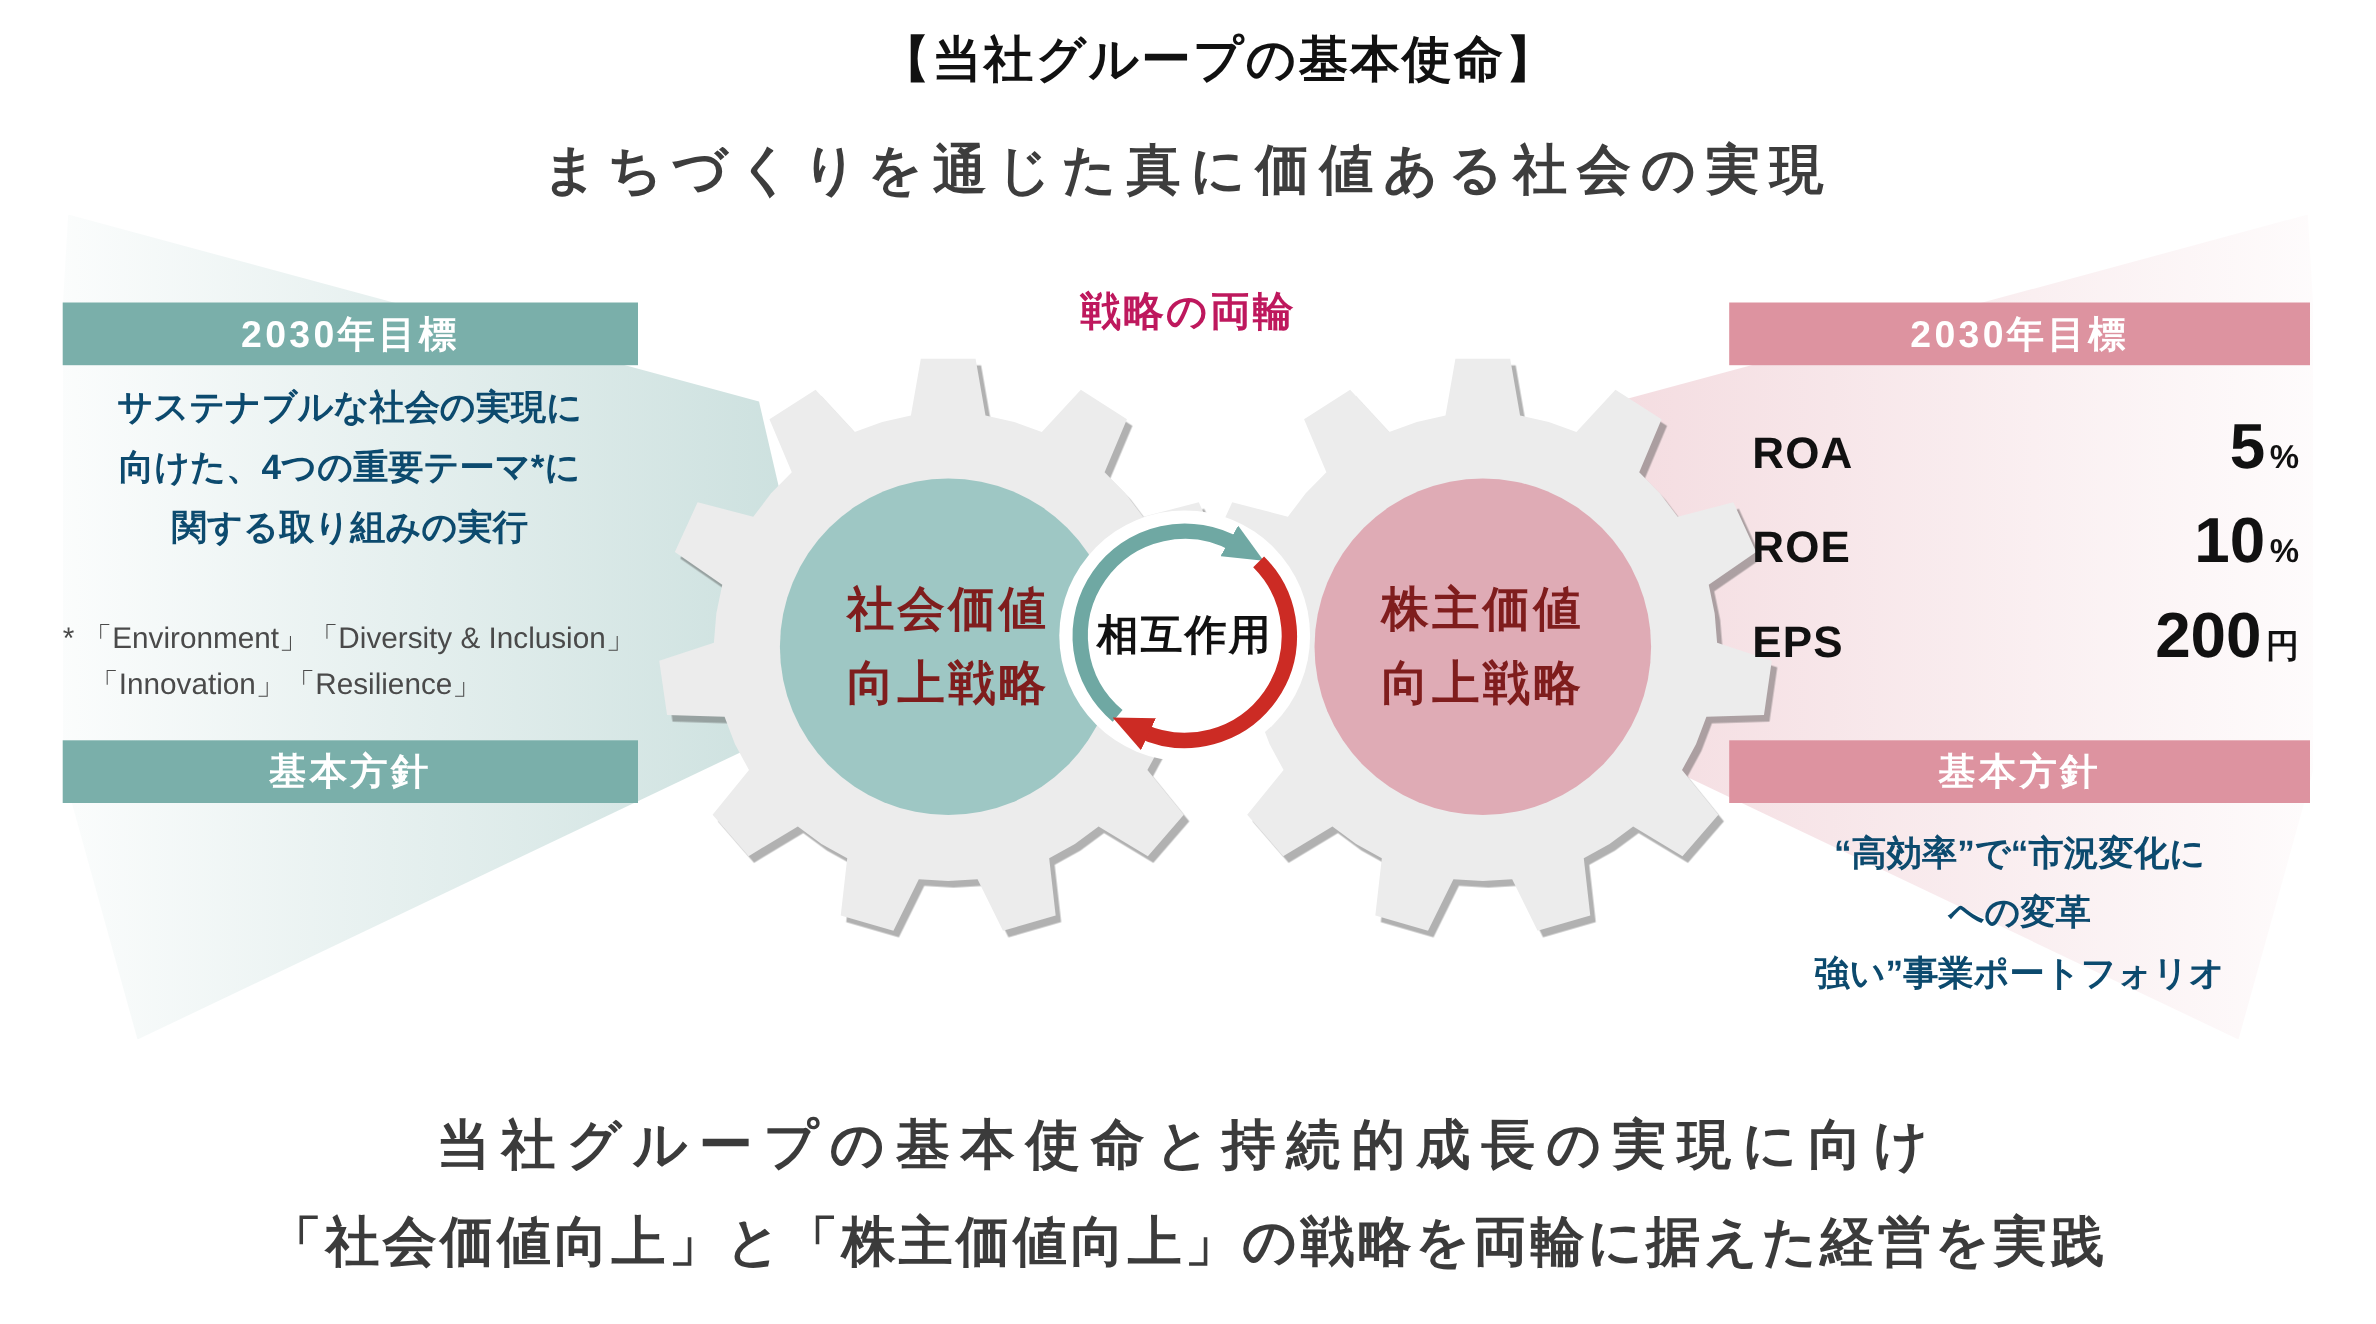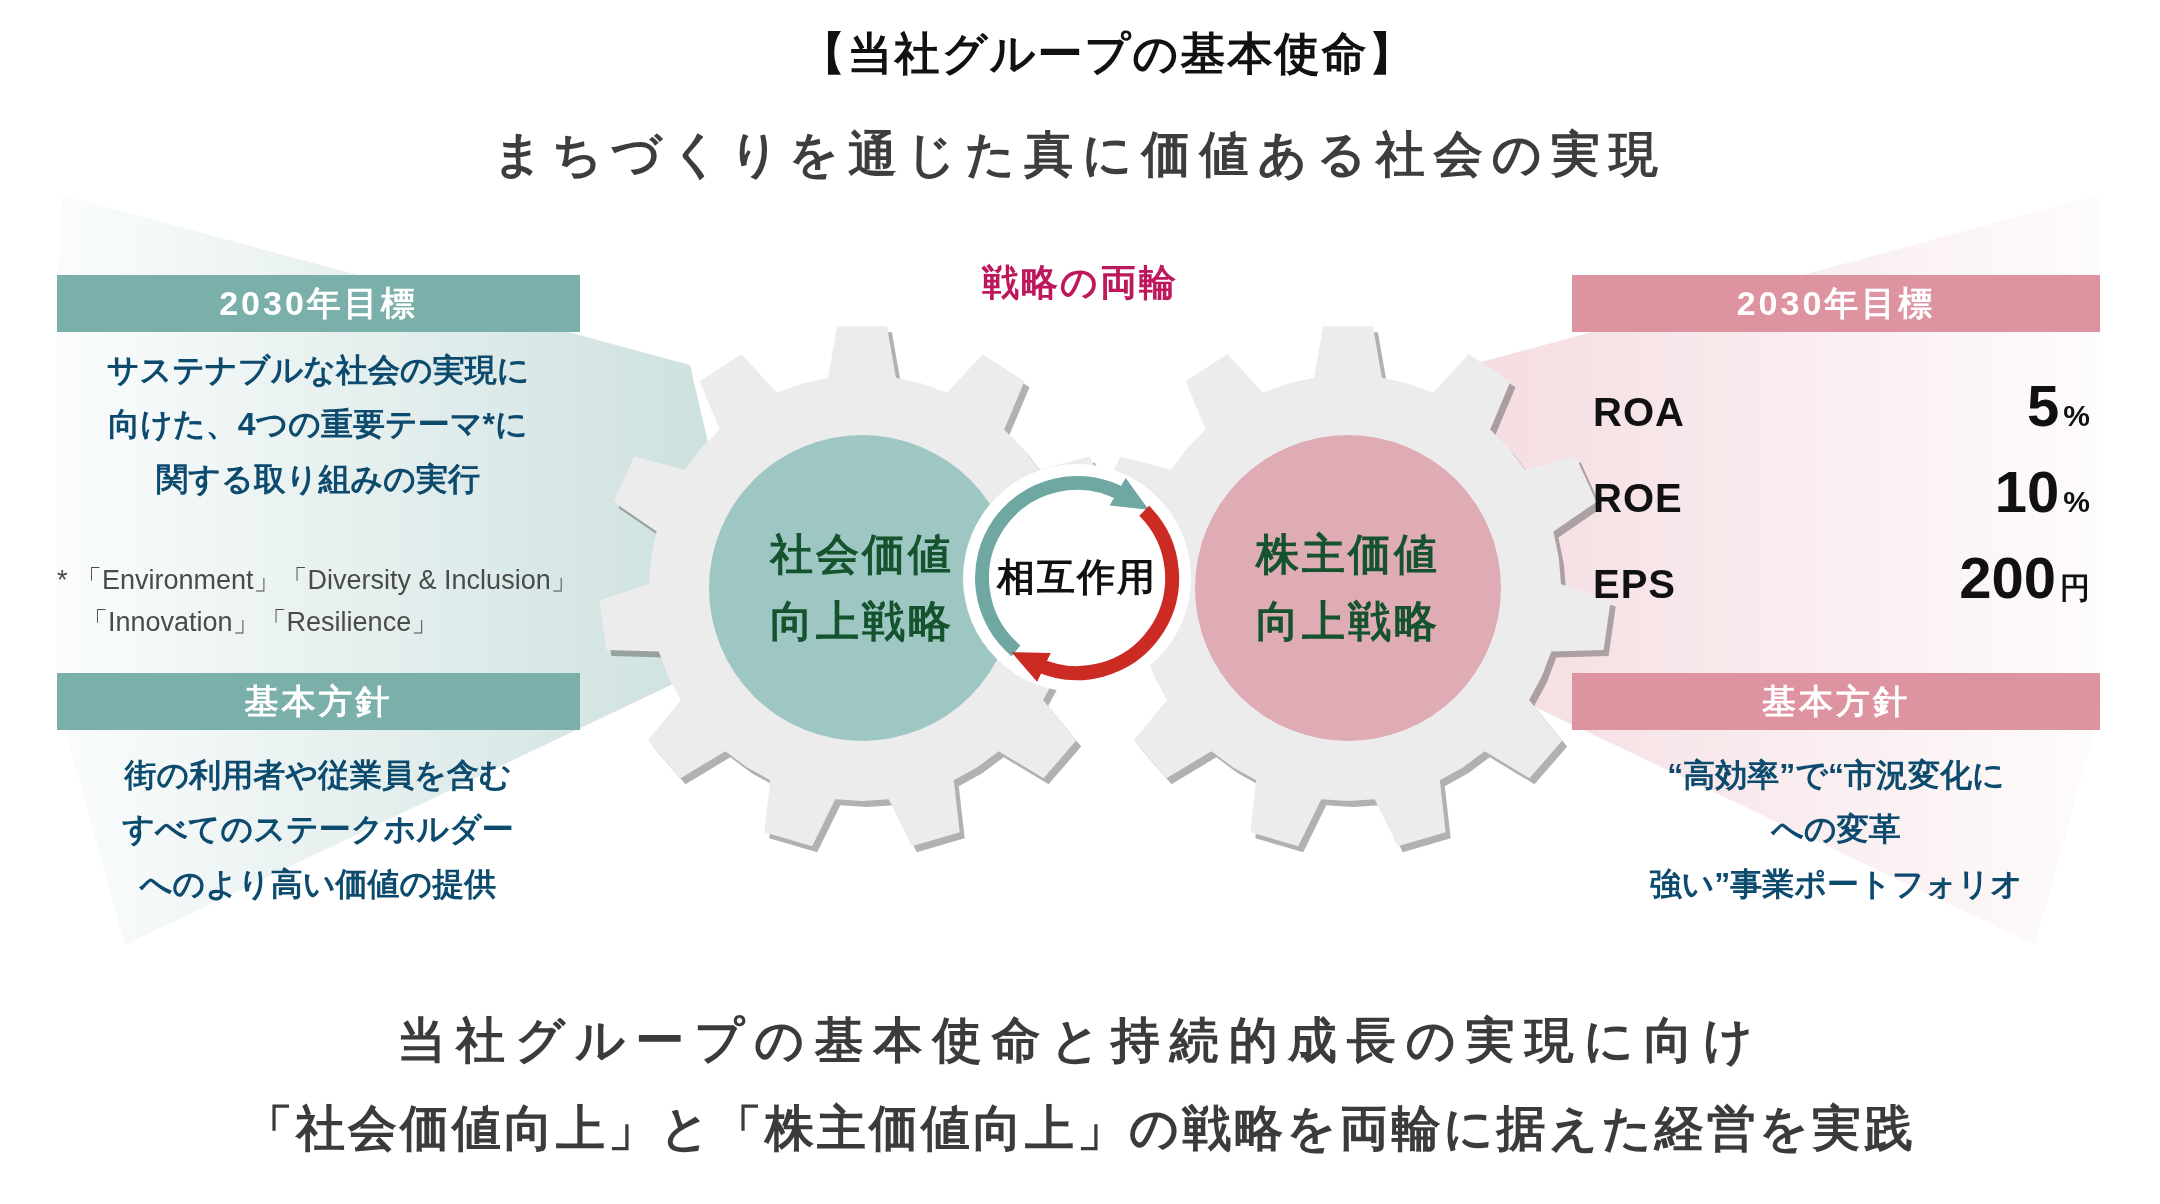--- a/index.html
+++ b/index.html
@@ -31,21 +31,21 @@
   .footnote .fn2{padding-left:24px;}
   
   .metrics{display:flex;flex-direction:column;}
   .metric-row{display:flex;justify-content:space-between;align-items:baseline;height:86px;}
   .metric-label{font-size:40px;font-weight:700;letter-spacing:1px;color:#111;}
   .metric-value{font-size:58px;font-weight:800;color:#111;}
   .metric-unit{font-size:30px;font-weight:700;margin-left:4px;color:#111;}
   
   path.gear{fill:var(--gear-gray);filter:drop-shadow(5px 6px 0 rgba(70,70,70,0.42));}
   .gear-circle{width:306px;height:306px;border-radius:50%;display:flex;flex-direction:column;
-    align-items:center;justify-content:center;text-align:center;color:#14532d;font-weight:800;
+    align-items:center;justify-content:center;text-align:center;color:#7f1d1d;font-weight:800;
     font-size:43px;line-height:1.55;letter-spacing:3px;}
   .circle-teal{background:var(--teal-light);}
   .circle-pink{background:var(--pink-light);}
   .interaction-label{left:967px;top:552px;width:220px;text-align:center;
     font-size:38px;font-weight:900;color:#111;letter-spacing:2px;}
   #arrow-teal{stroke:var(--arrow-teal);}
   #arrow-red{stroke:var(--arrow-red);}
   .mk-teal{fill:var(--arrow-teal);}
   .mk-red{fill:var(--arrow-red);}
   
@@ -105,25 +105,20 @@
     <div>向けた、4つの重要テーマ*に</div>
     <div>関する取り組みの実行</div>
   </div>
   <div class="abs footnote" style="left:57px;top:560px;width:560px;">
     <div>* 「Environment」「Diversity &amp; Inclusion」</div>
     <div class="fn2">「Innovation」「Resilience」</div>
   </div>
   <div class="abs bar bar-teal" style="left:57px;top:673px;width:523px;">
     <span>基本方針</span>
   </div>
-  <div class="abs panel-body" style="left:33px;top:748px;width:570px;">
-    <div>街の利用者や従業員を含む</div>
-    <div>すべてのステークホルダー</div>
-    <div>へのより高い価値の提供</div>
-  </div>
 
   <div class="abs bar bar-pink" style="left:1572px;top:275px;width:528px;">
     <span>2030年目標</span>
   </div>
   <div class="abs metrics" style="left:1593px;top:372px;width:497px;">
     <div class="metric-row">
       <span class="metric-label">ROA</span>
       <span>
         <span class="metric-value">5</span><span class="metric-unit">%</span>
       </span>

